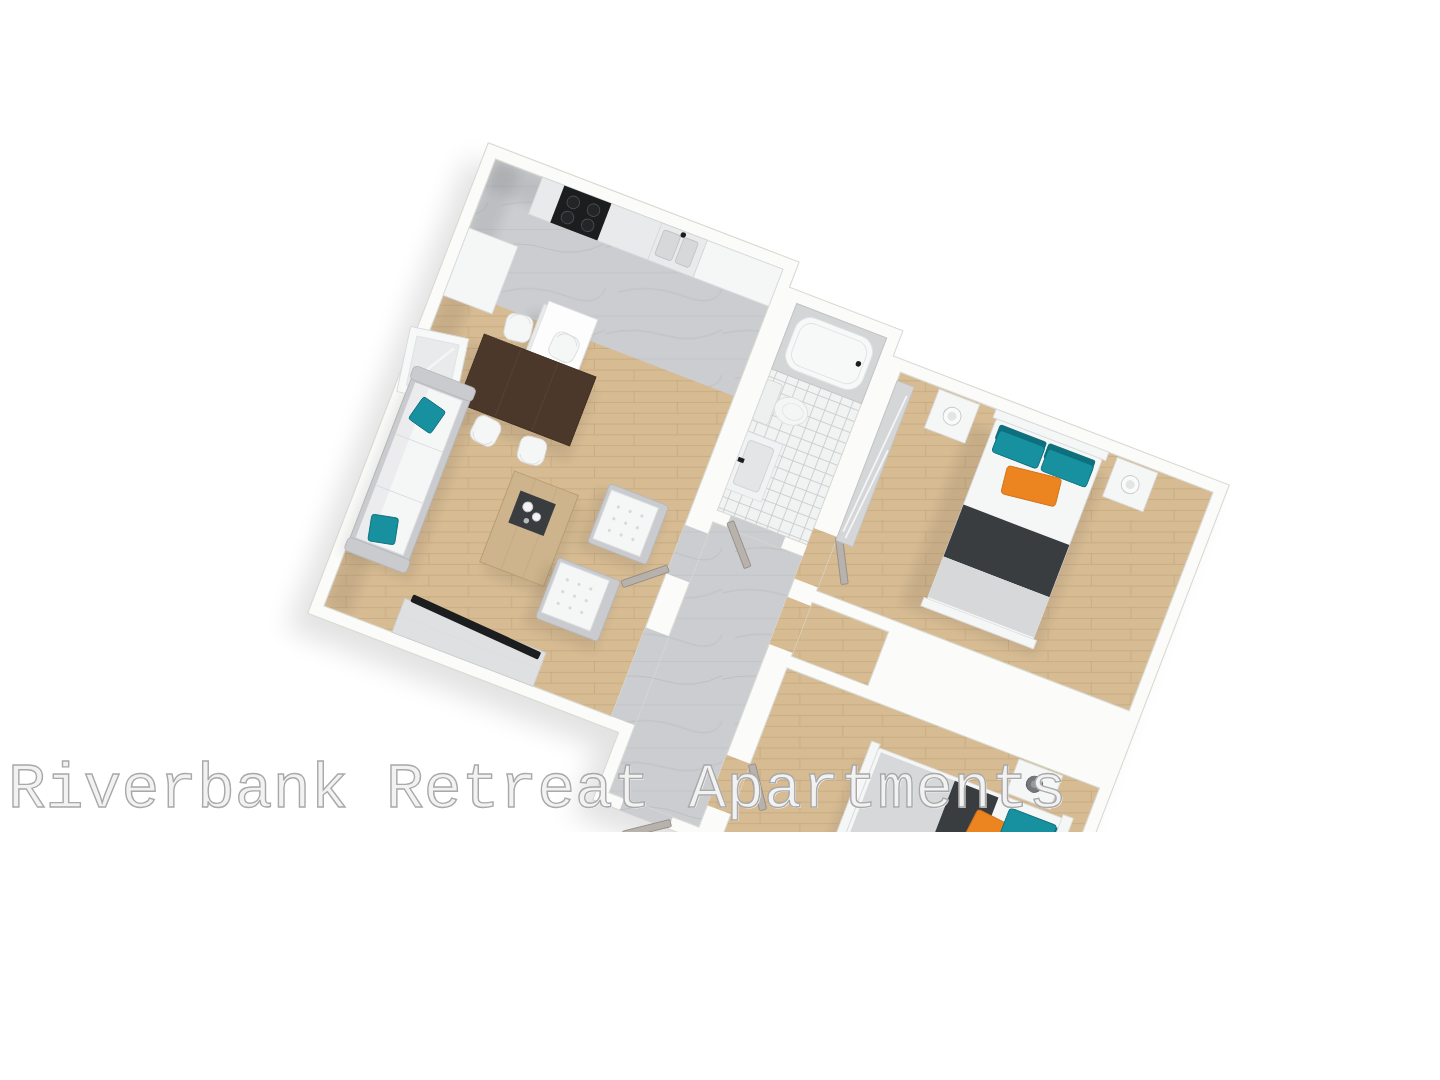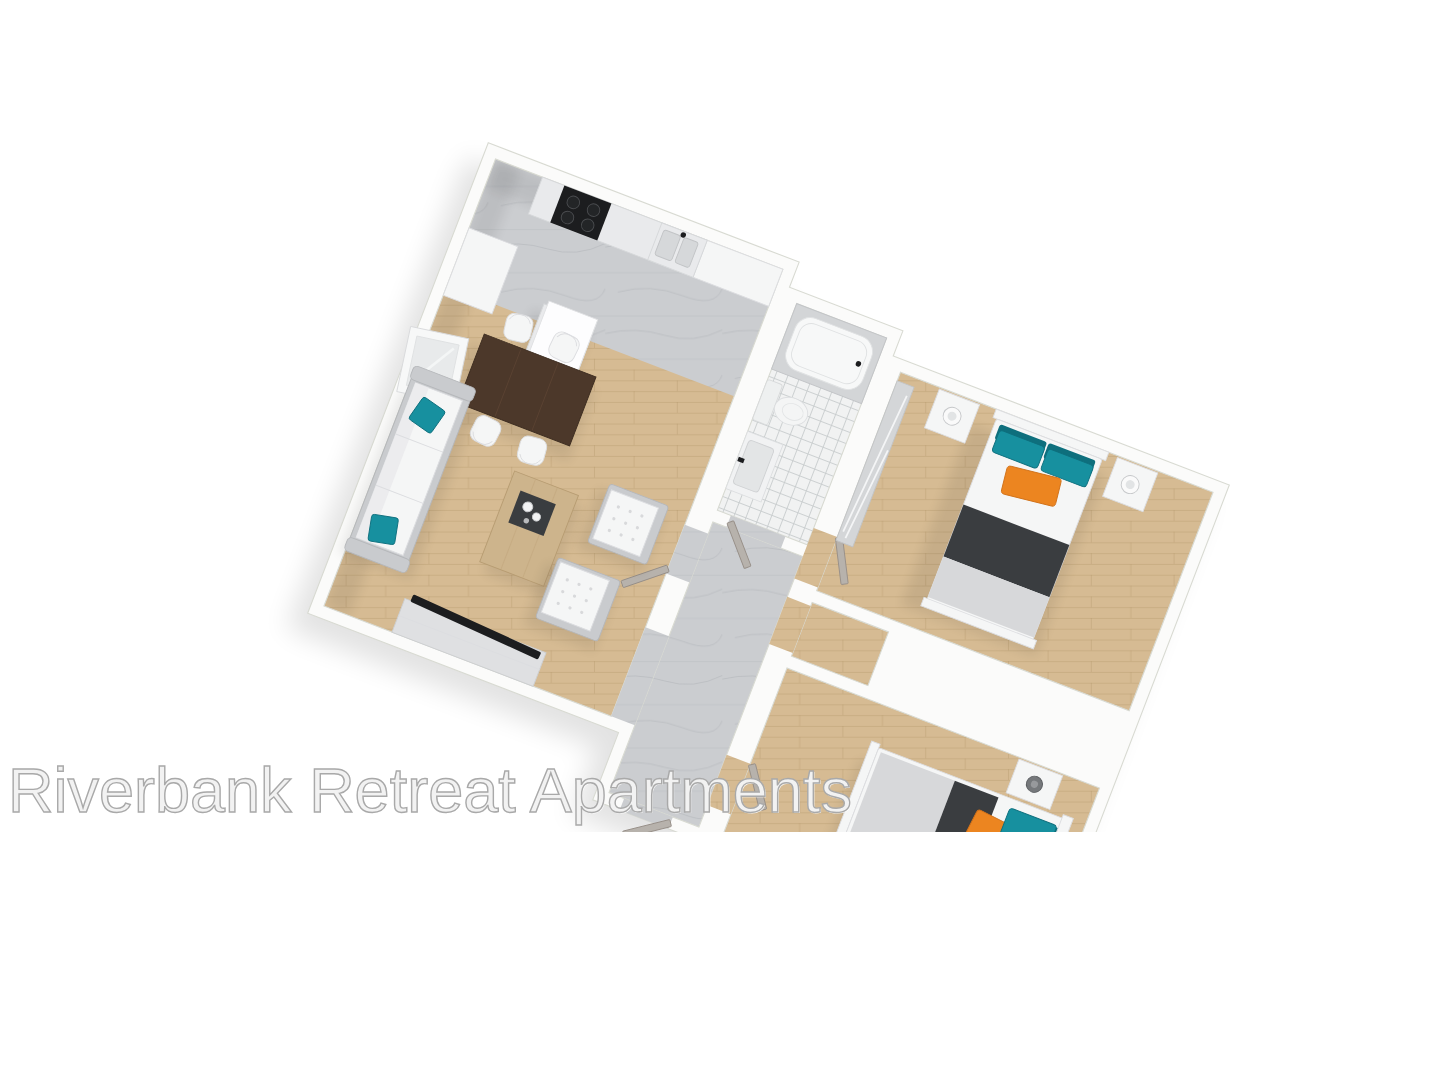--- a/index.html
+++ b/index.html
@@ -10,21 +10,21 @@
     --accent_teal:#17909f; --accent_teal_dark:#0e6f7d;
     --accent_orange:#ec8520; --accent_orange_dark:#d0711a;
     --blanket_dark:#3a3d40; --mattress_gray:#d7d8da;
     --furniture_white:#f5f6f6; --furniture_white_edge:#dcdde0;
     --furniture_gray:#c9cbce; --wood_dark:#4c382a; --wood_light:#cdb48c;
     --door_gray:#b7b2ac; --door_gray_edge:#978f88; --appliance_black:#1c1d1f;
     --watermark_fill:#f2f2f2; --watermark_edge:#a9a9a9;
   }
   html,body{margin:0;padding:0;background:var(--background);}
   .stage{position:relative;width:1440px;height:832px;overflow:hidden;background:var(--background);
-         font-family:Liberation Sans, sans-serif;}
+         font-family:Liberation Mono, monospace;}
   svg{display:block}
   .wall{fill:var(--wall_white);stroke:var(--wall_edge);stroke-width:1.2}
   .f-wood{fill:url(#woodP)} .f-marble{fill:url(#marbleP)} .f-tile{fill:url(#tileP)}
   .p-wood-base{fill:var(--floor_wood)}
   .p-wood-line{stroke:var(--floor_wood_line);stroke-width:1;fill:none;opacity:.32}
   .p-marble-base{fill:var(--floor_marble)}
   .p-marble-grid{stroke:#b9bcc0;opacity:.55;fill:none}
   .p-marble-vein{stroke:var(--floor_marble_vein);fill:none;opacity:.8}
   .p-tile-base{fill:var(--bath_tile)}
   .p-tile-line{stroke:var(--bath_tile_line);fill:none;stroke-width:1}

